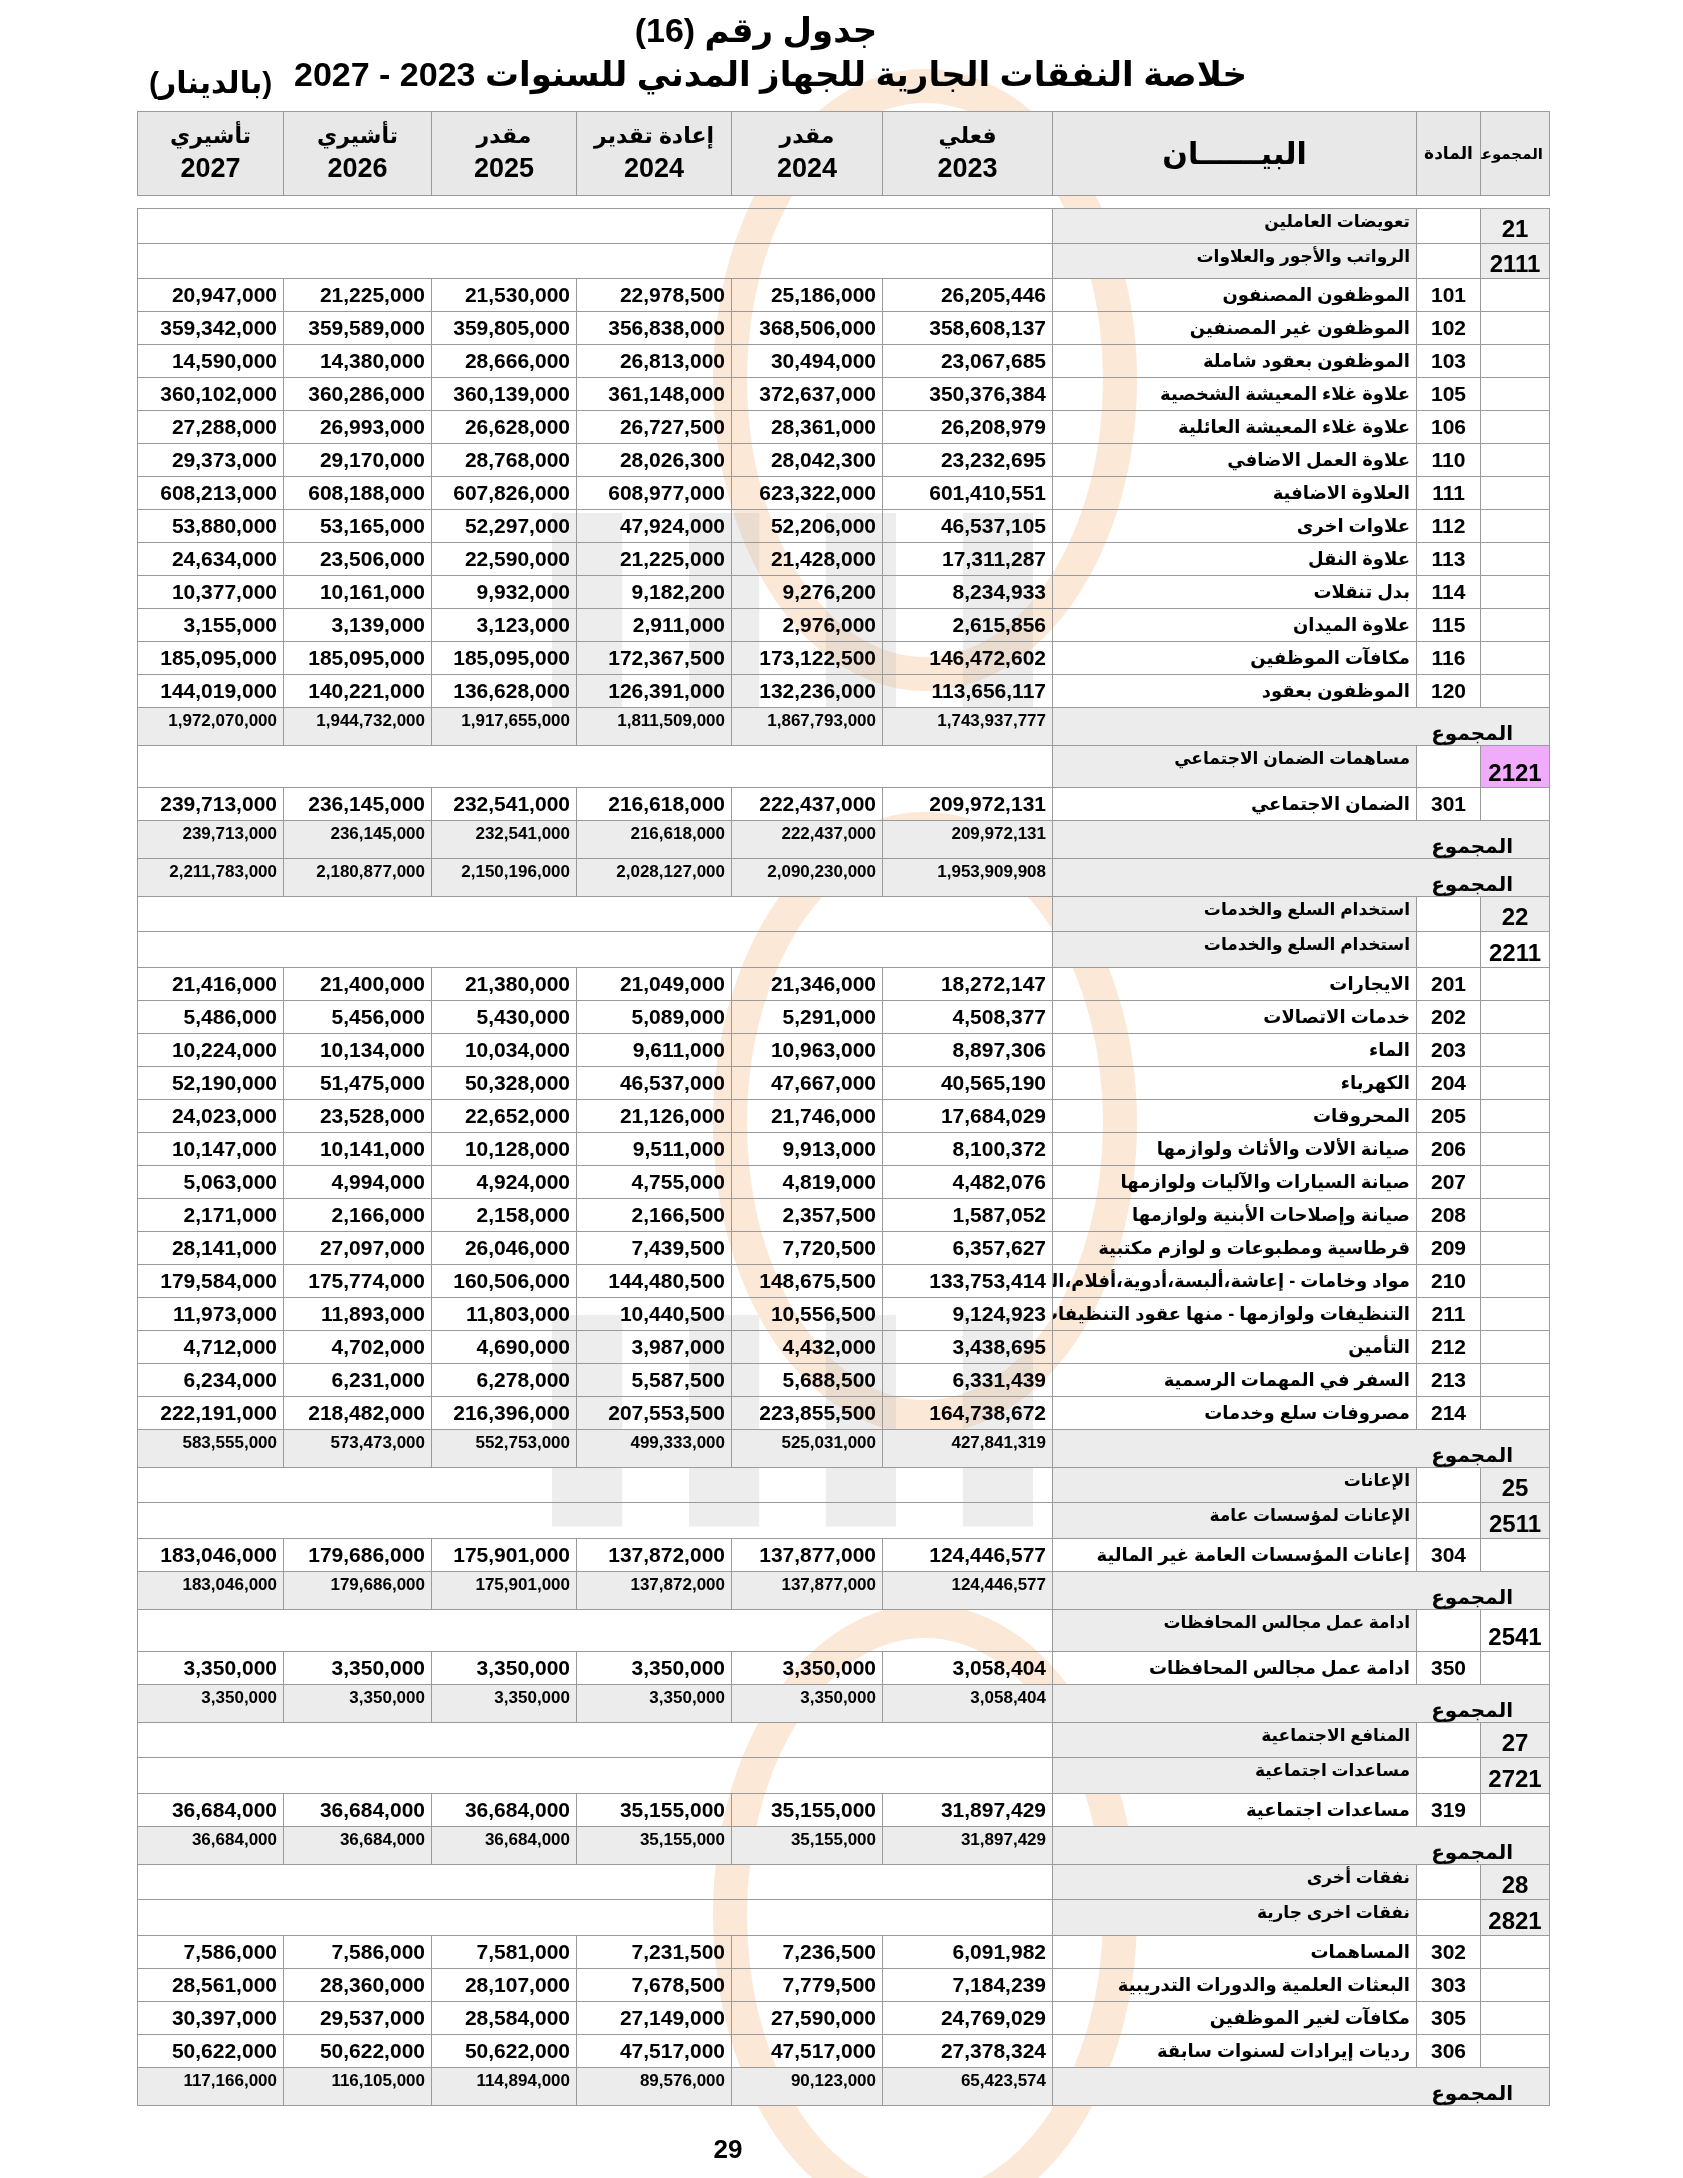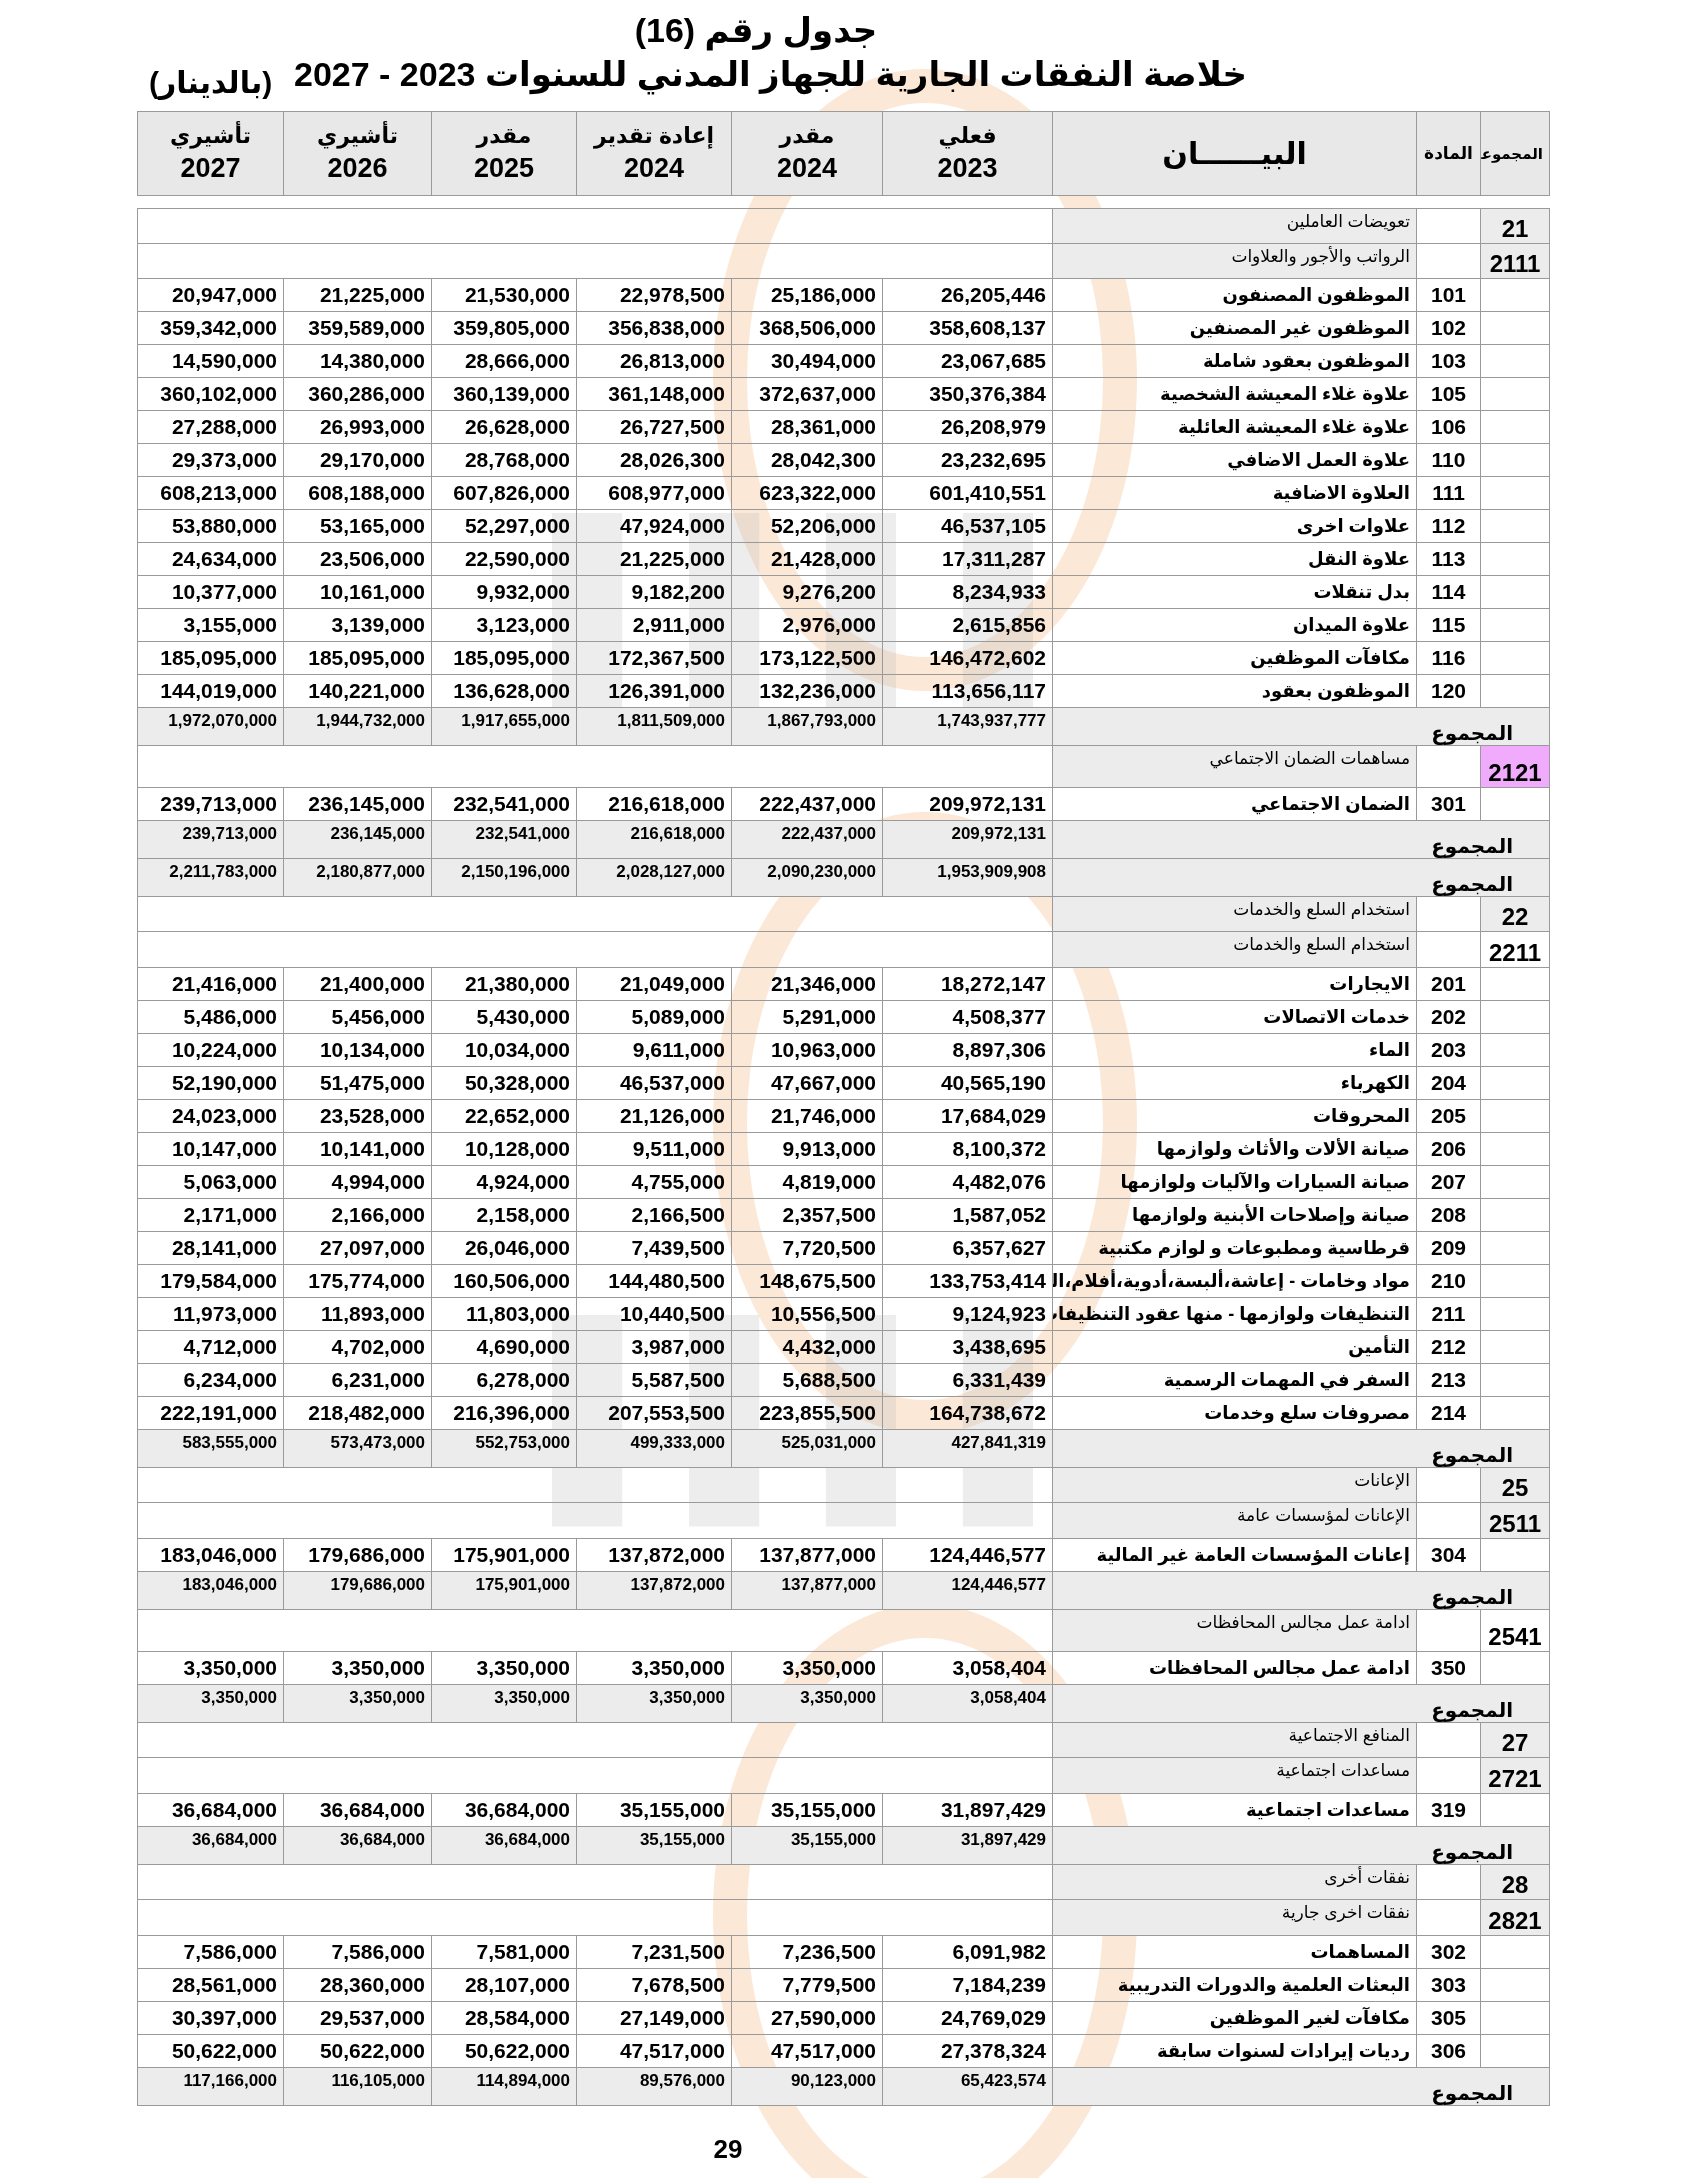--- a/index.html
+++ b/index.html
@@ -14,21 +14,21 @@
   table.main td{border:1px solid #9a9a9a;padding:0 6px;white-space:nowrap;overflow:hidden;}
   col.cnum{width:146px;}
   .hdr td{background:#e8e8e8;height:83px;text-align:center;vertical-align:middle;}
   .hdr .hl1{font-size:22px;font-weight:bold;display:block;}
   .hdr .hl2{font-size:27px;font-weight:bold;display:block;margin-top:4px;}
   .hdr .hb{font-size:30px;font-weight:bold;}
   .hdr .hm{font-size:17px;font-weight:bold;}
   .hdr .hg{font-size:15px;font-weight:bold;line-height:19px;direction:rtl;}
   tr.gap td{height:12px;border-left:none;border-right:none;}
   tr.grp td{height:32px;}
-  tr.grp td.glbl{background:#ececec;direction:rtl;font-size:17px;font-weight:normal;vertical-align:top;padding-top:2px;}
+  tr.grp td.glbl{background:#ececec;direction:rtl;font-size:17px;font-weight:bold;vertical-align:top;padding-top:2px;}
   tr.grp td.gcode{background:#ececec;text-align:center;font-size:24px;font-weight:bold;vertical-align:bottom;}
   tr.grp td.gmat{background:#fff;}
   tr.item td{height:32px;font-size:21px;font-weight:bold;}
   tr.item td.num{text-align:right;}
   tr.item td.lbl{text-align:right;direction:rtl;font-size:18px;}
   tr.item td.mat{text-align:center;font-size:21px;}
   tr.sum td{height:34px;background:#ececec;}
   tr.sum td.num{text-align:right;font-size:17px;font-weight:bold;vertical-align:top;padding-top:3px;}
   tr.sum td.slbl{text-align:right;direction:rtl;font-size:20px;font-weight:bold;vertical-align:bottom;padding-right:36px;}
   .pagenum{position:absolute;left:0;width:1456px;top:2134px;text-align:center;font-size:26px;font-weight:bold;}

